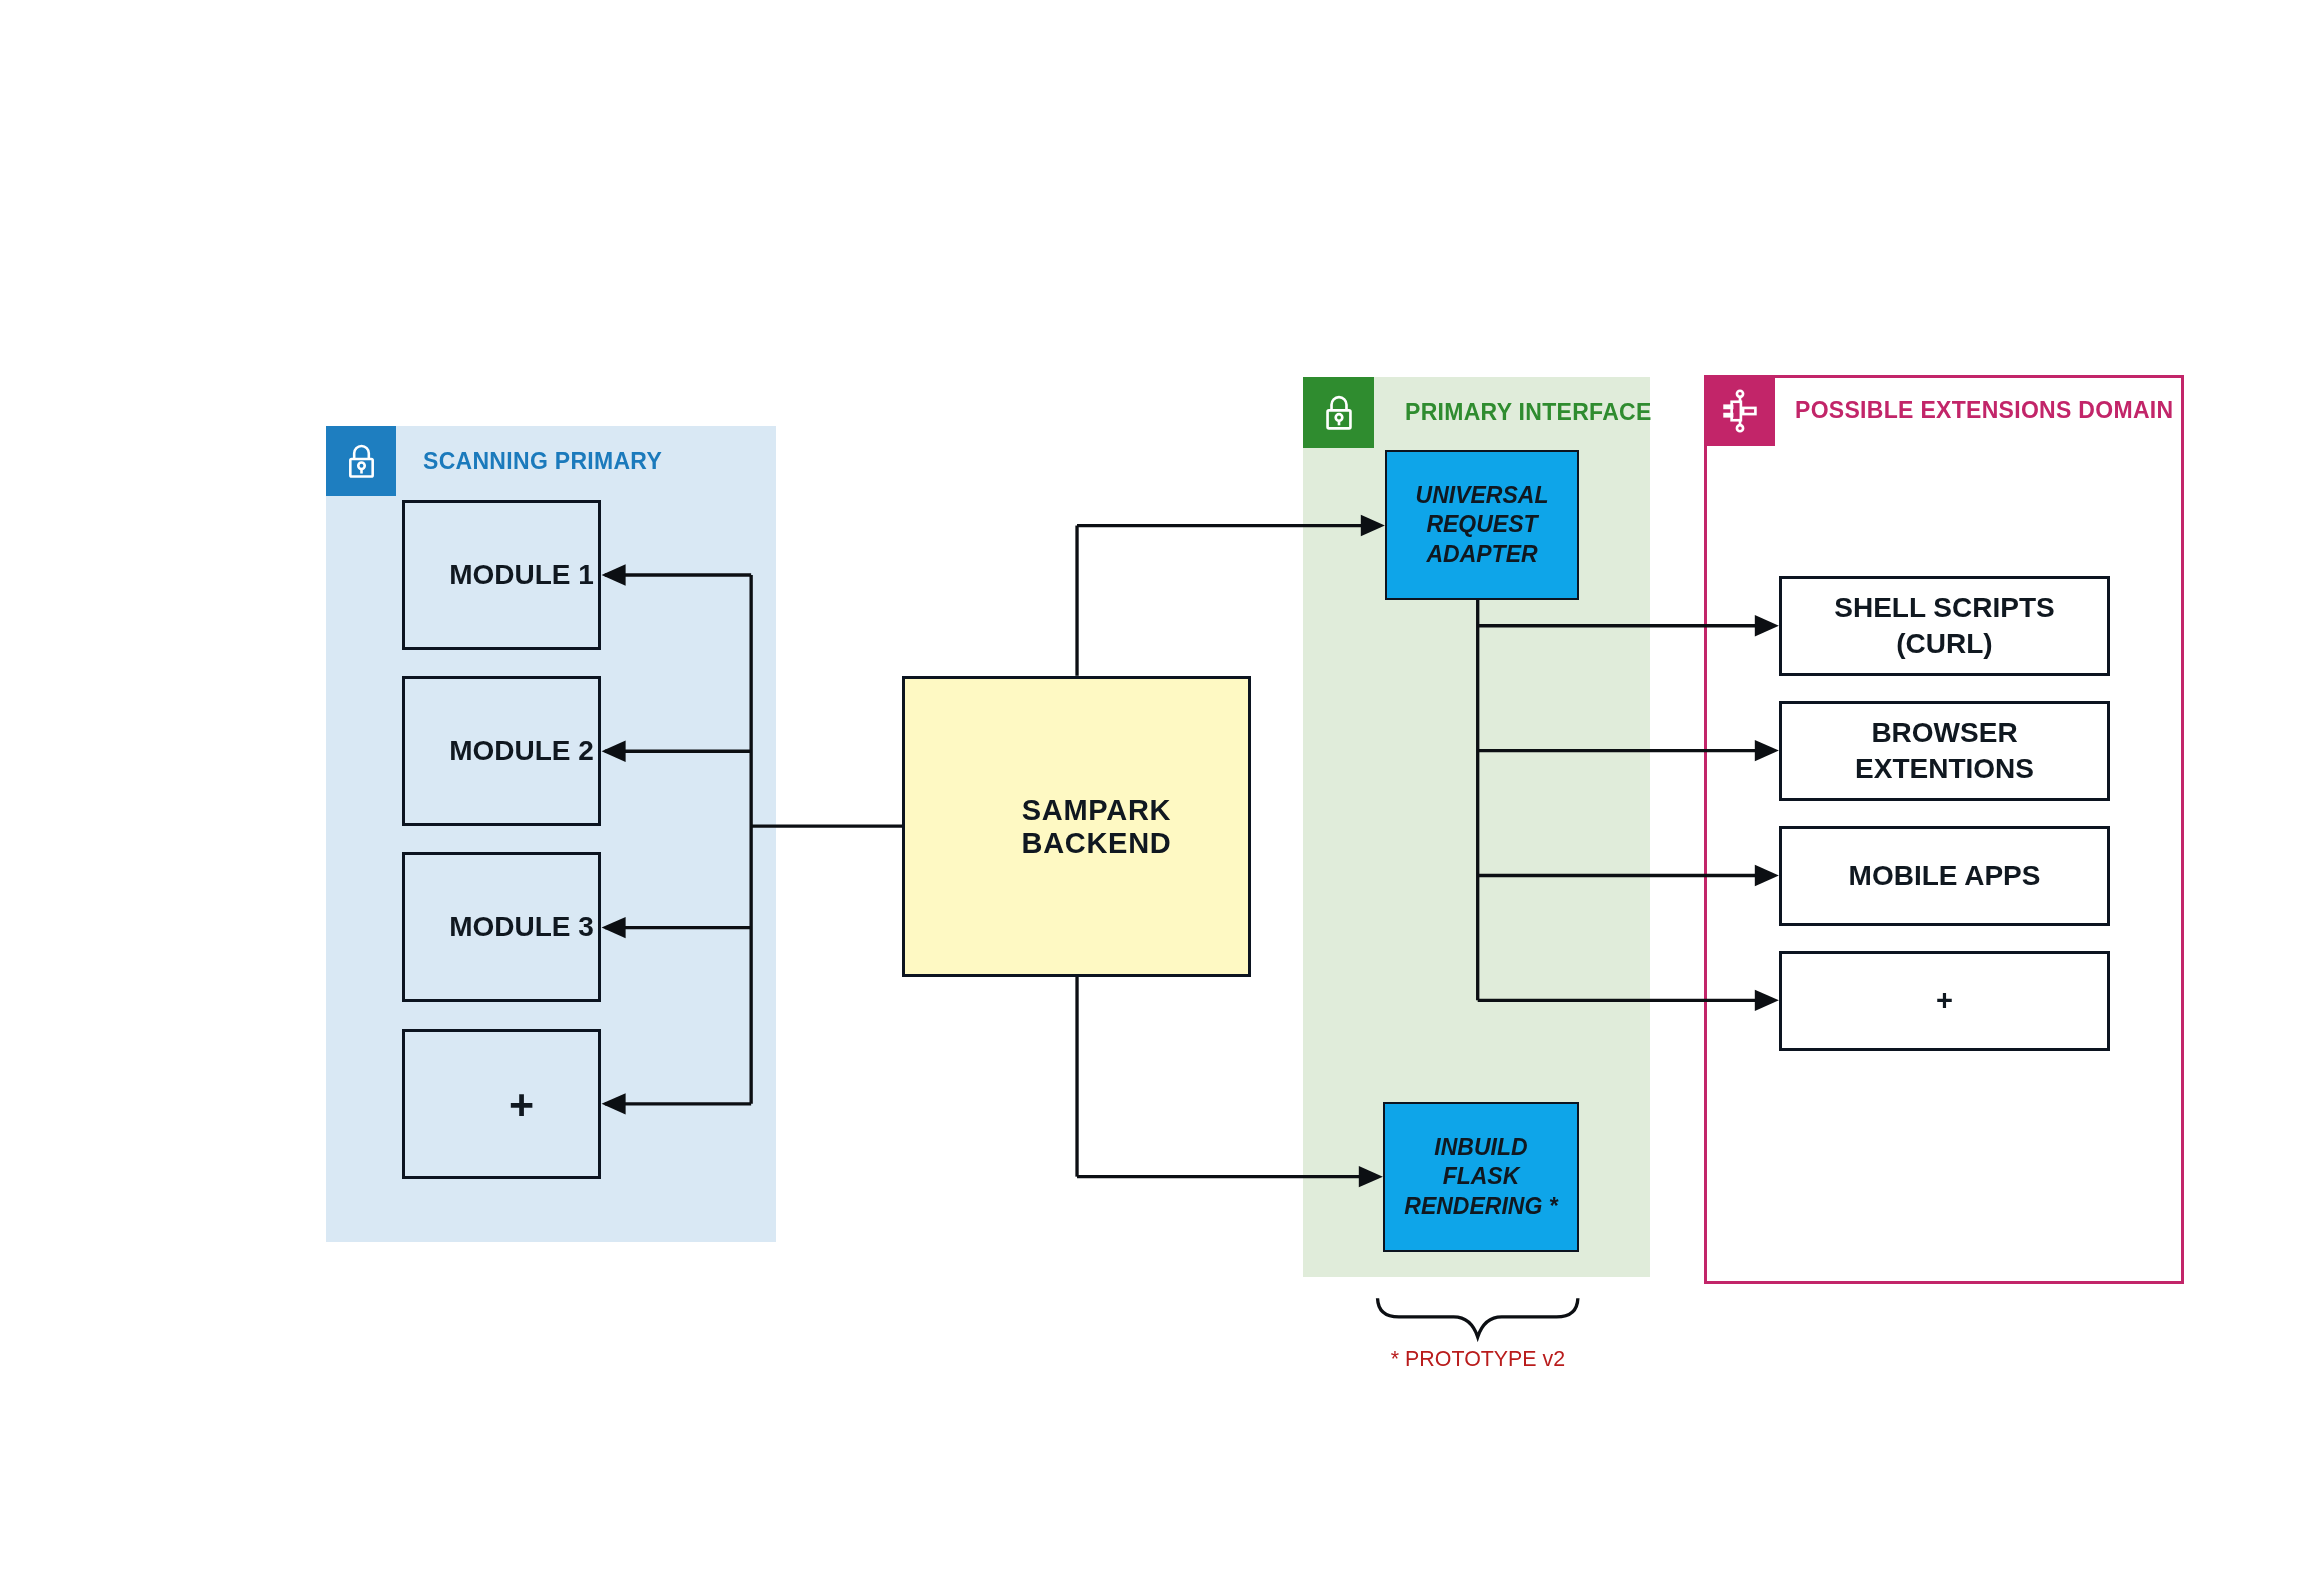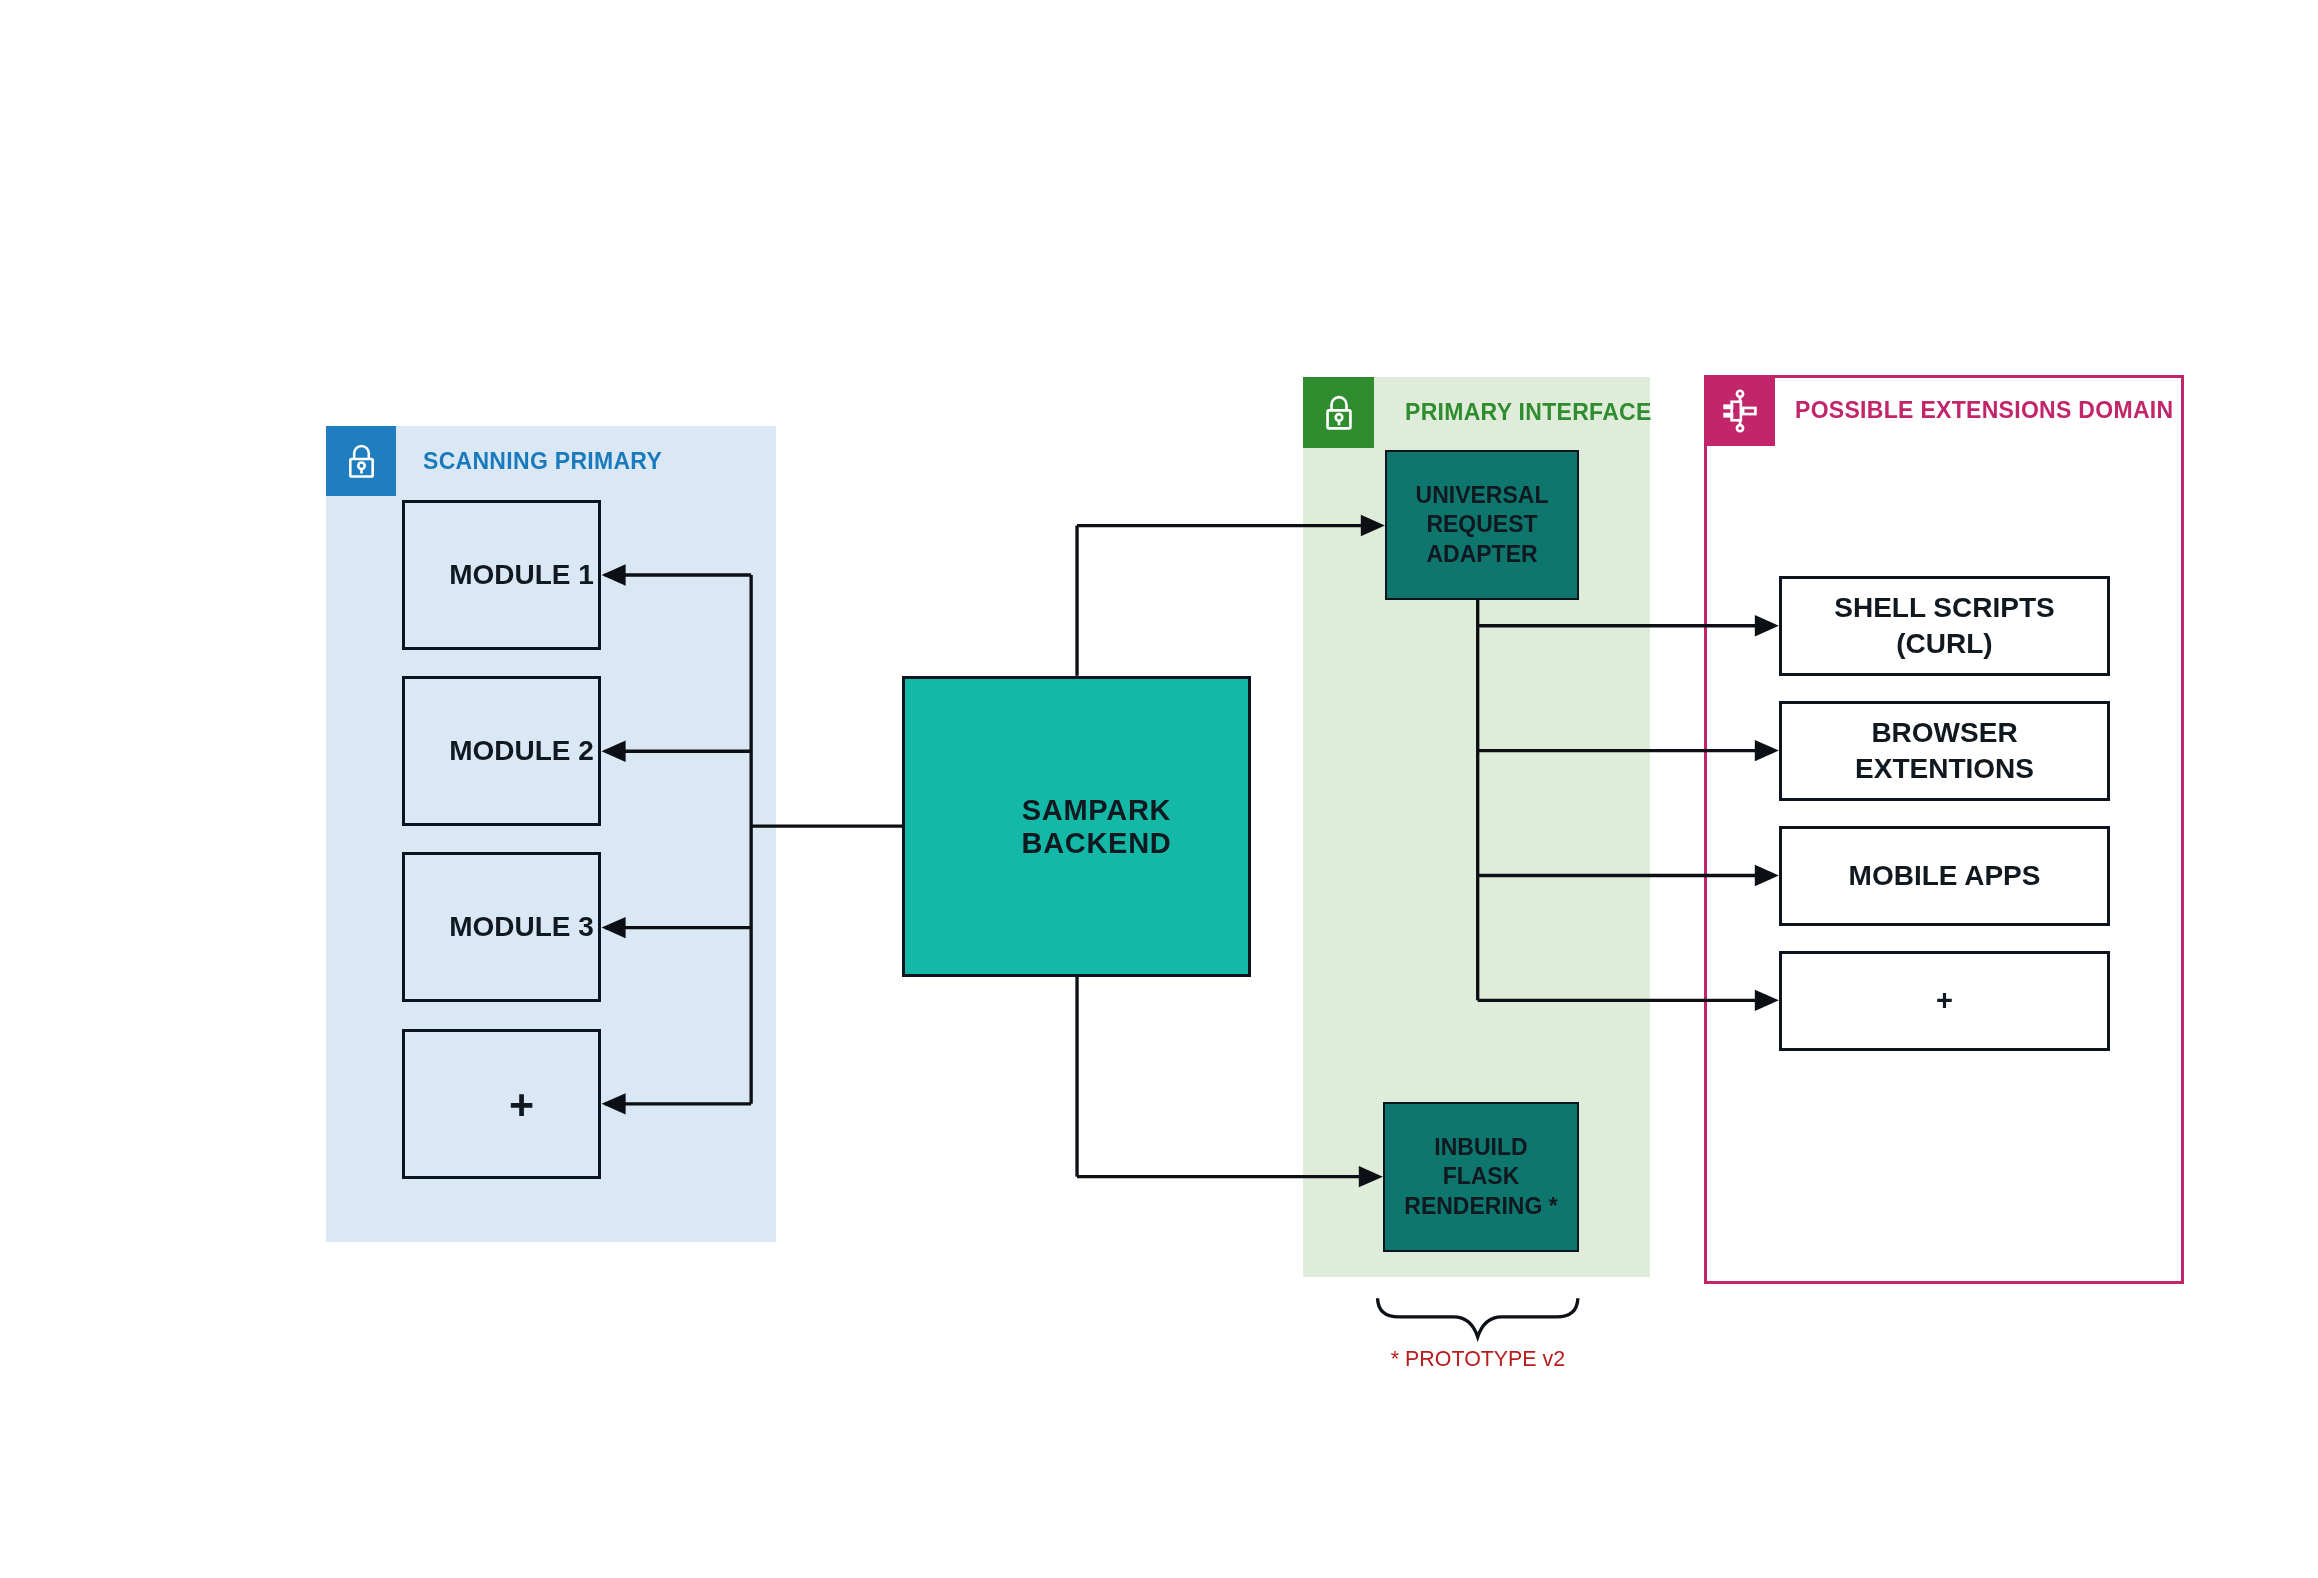--- a/index.html
+++ b/index.html
@@ -24,22 +24,22 @@
   }
   .rtitle-blue{color:#1b7abc;}
   .rtitle-green{color:#2f8c2f;}
   .rtitle-pink{color:#c22569;}
   .node{
     position:absolute;display:flex;align-items:center;justify-content:center;
     text-align:center;font-weight:bold;color:#101820;box-sizing:border-box;padding-left:40px;
   }
   .mod{background:#d9e8f4;border:3.3px solid #0c1420;font-size:28px;}
   .mod-plus{font-size:43px;}
-  .backend{background:#14b8a6;border:3.3px solid #0c1420;font-size:29px;letter-spacing:0.7px;}
-  .gbox{background:#0f766e;border:2.7px solid #0c1420;font-size:23px;line-height:1.28;padding:0 9.4px;}
+  .backend{background:#fef9c3;border:3.3px solid #0c1420;font-size:29px;letter-spacing:0.7px;}
+  .gbox{background:#0ea5e9;border:2.7px solid #0c1420;font-size:23px;line-height:1.28;padding:0 9.4px;font-style:italic;}
   .ext{background:#ffffff;border:3.3px solid #0c1420;font-size:28px;line-height:1.3;padding:0 20px;}
   .ext-plus{font-size:29px;}
   .footnote{
     position:absolute;left:1331px;top:1347px;width:294px;
     font-size:21.4px;color:#b91c1c;text-align:center;font-weight:normal;
   }
   .overlay{position:absolute;left:0;top:0;pointer-events:none;}
   .overlay line, .overlay path{stroke:#0c0f13;stroke-width:5;fill:none;}
   .overlay polygon{fill:#0c0f13;stroke:none;}
   .glyph{display:block;}

